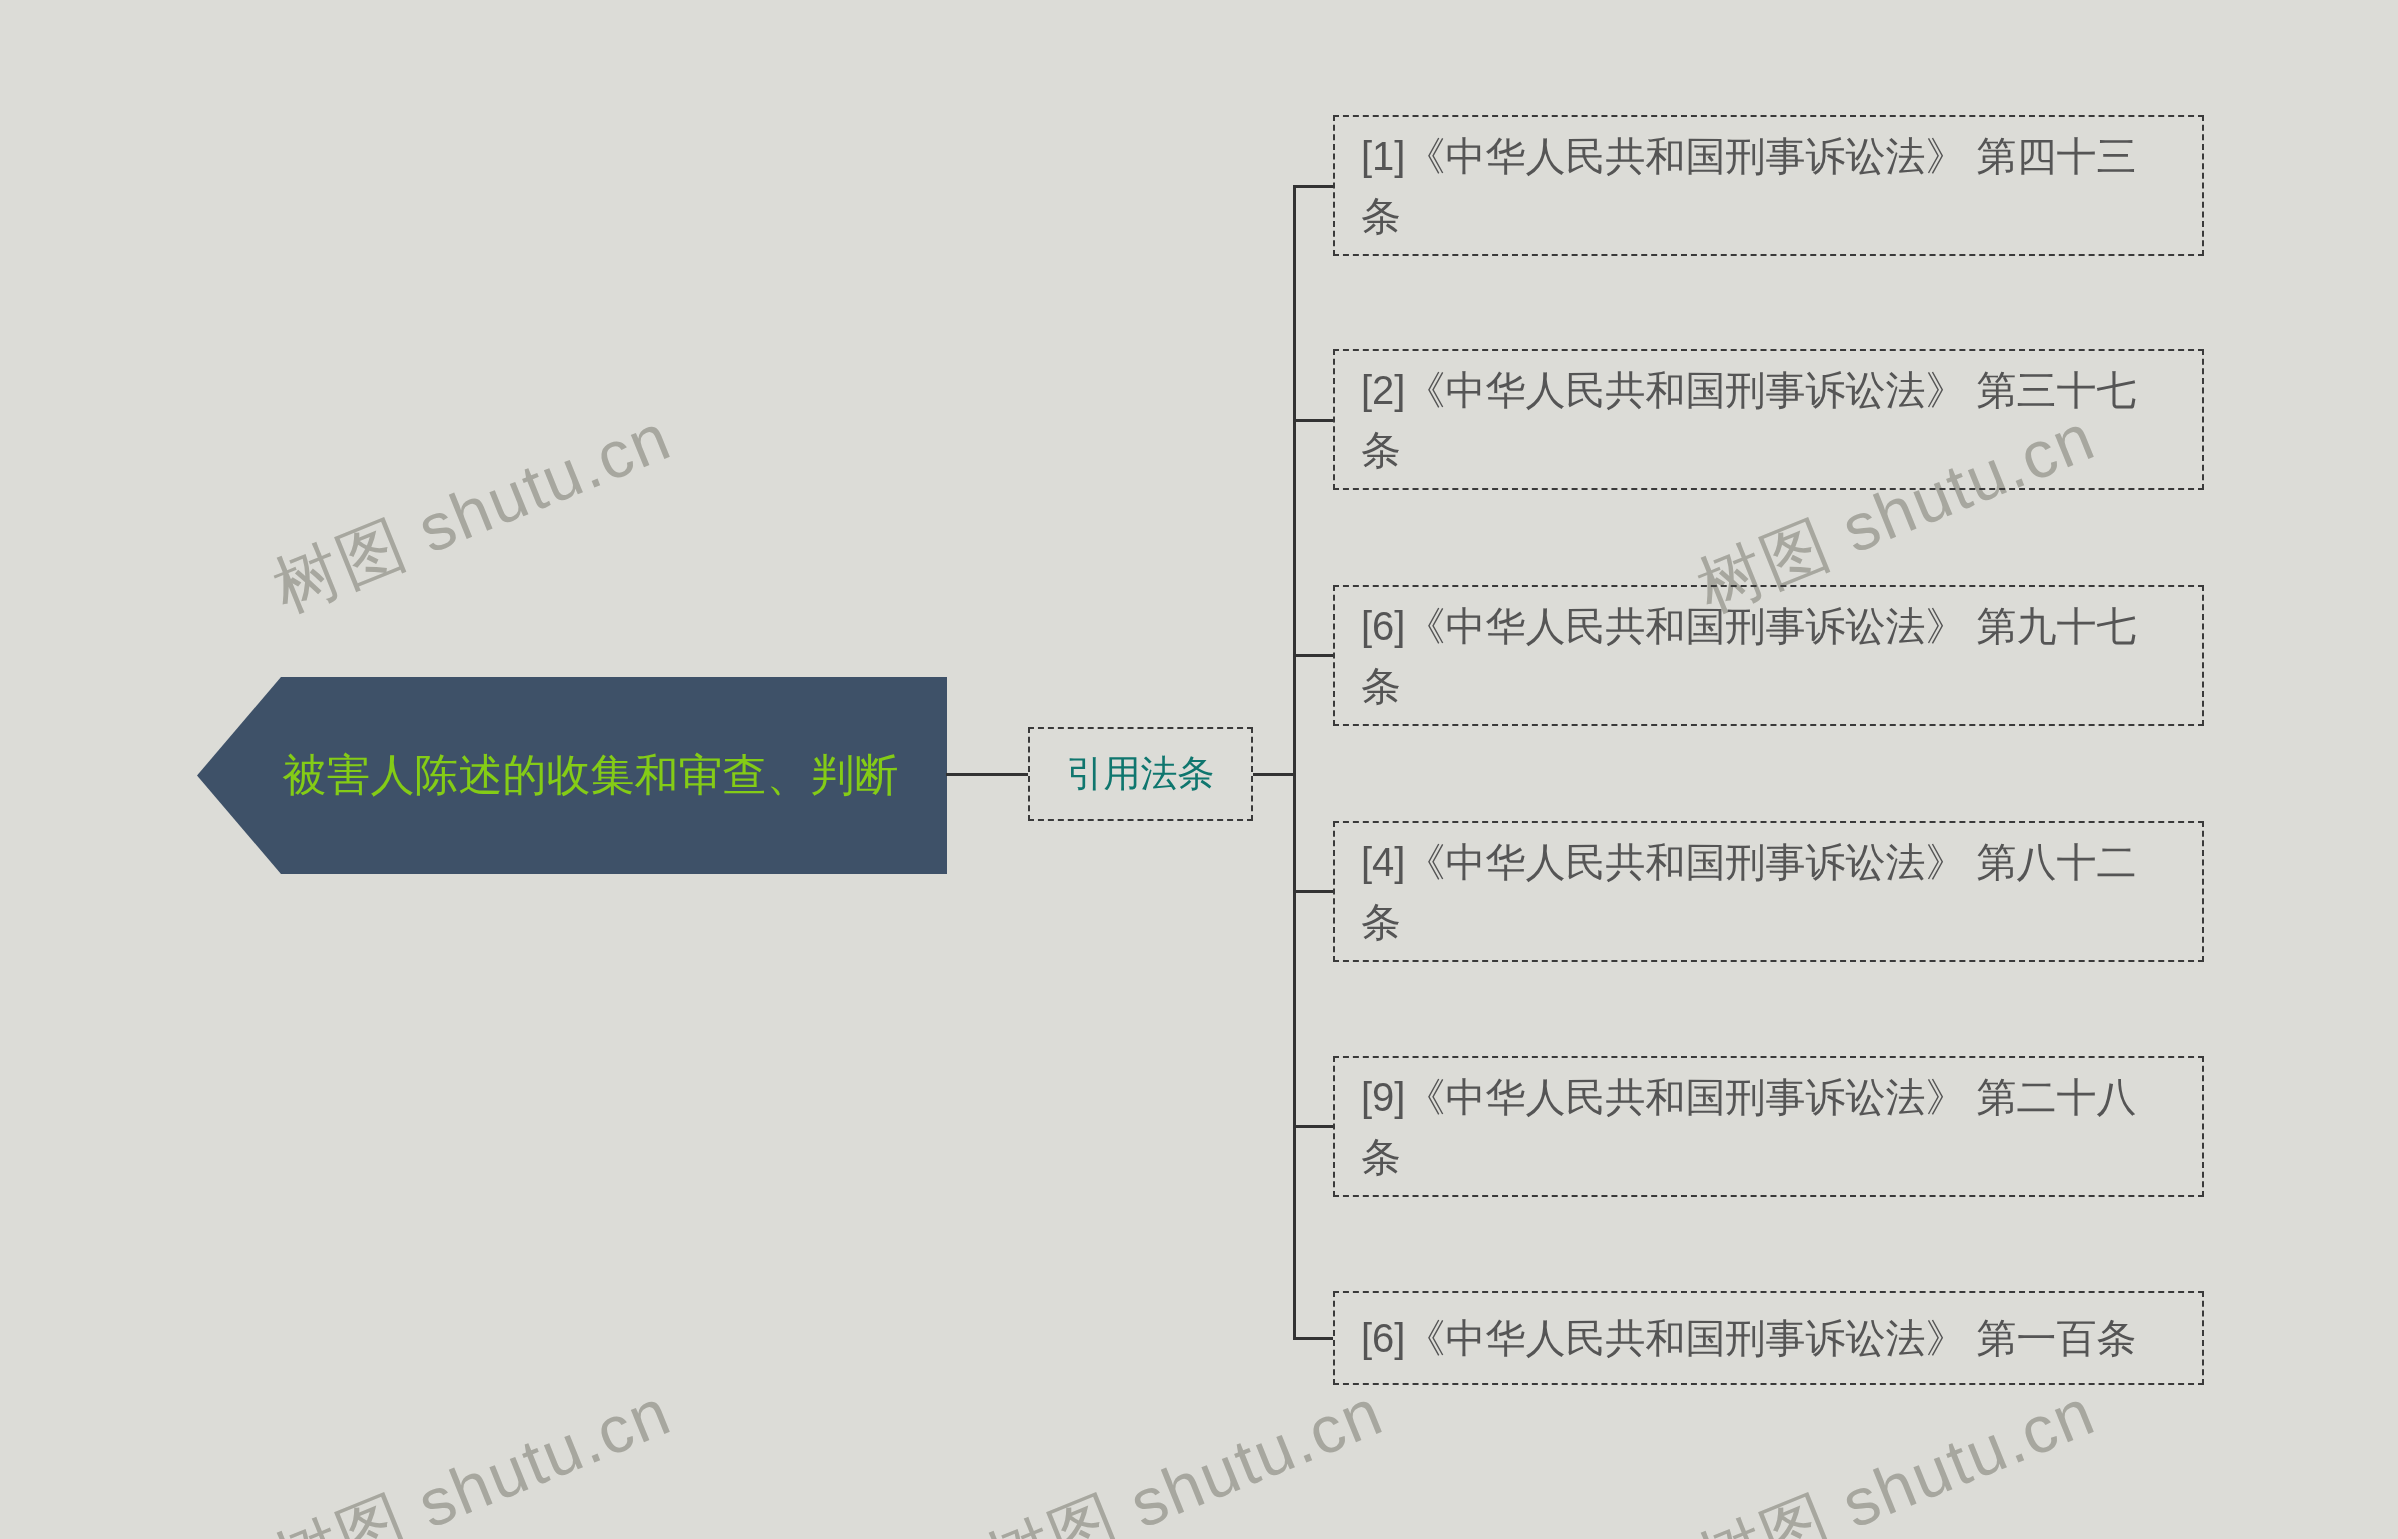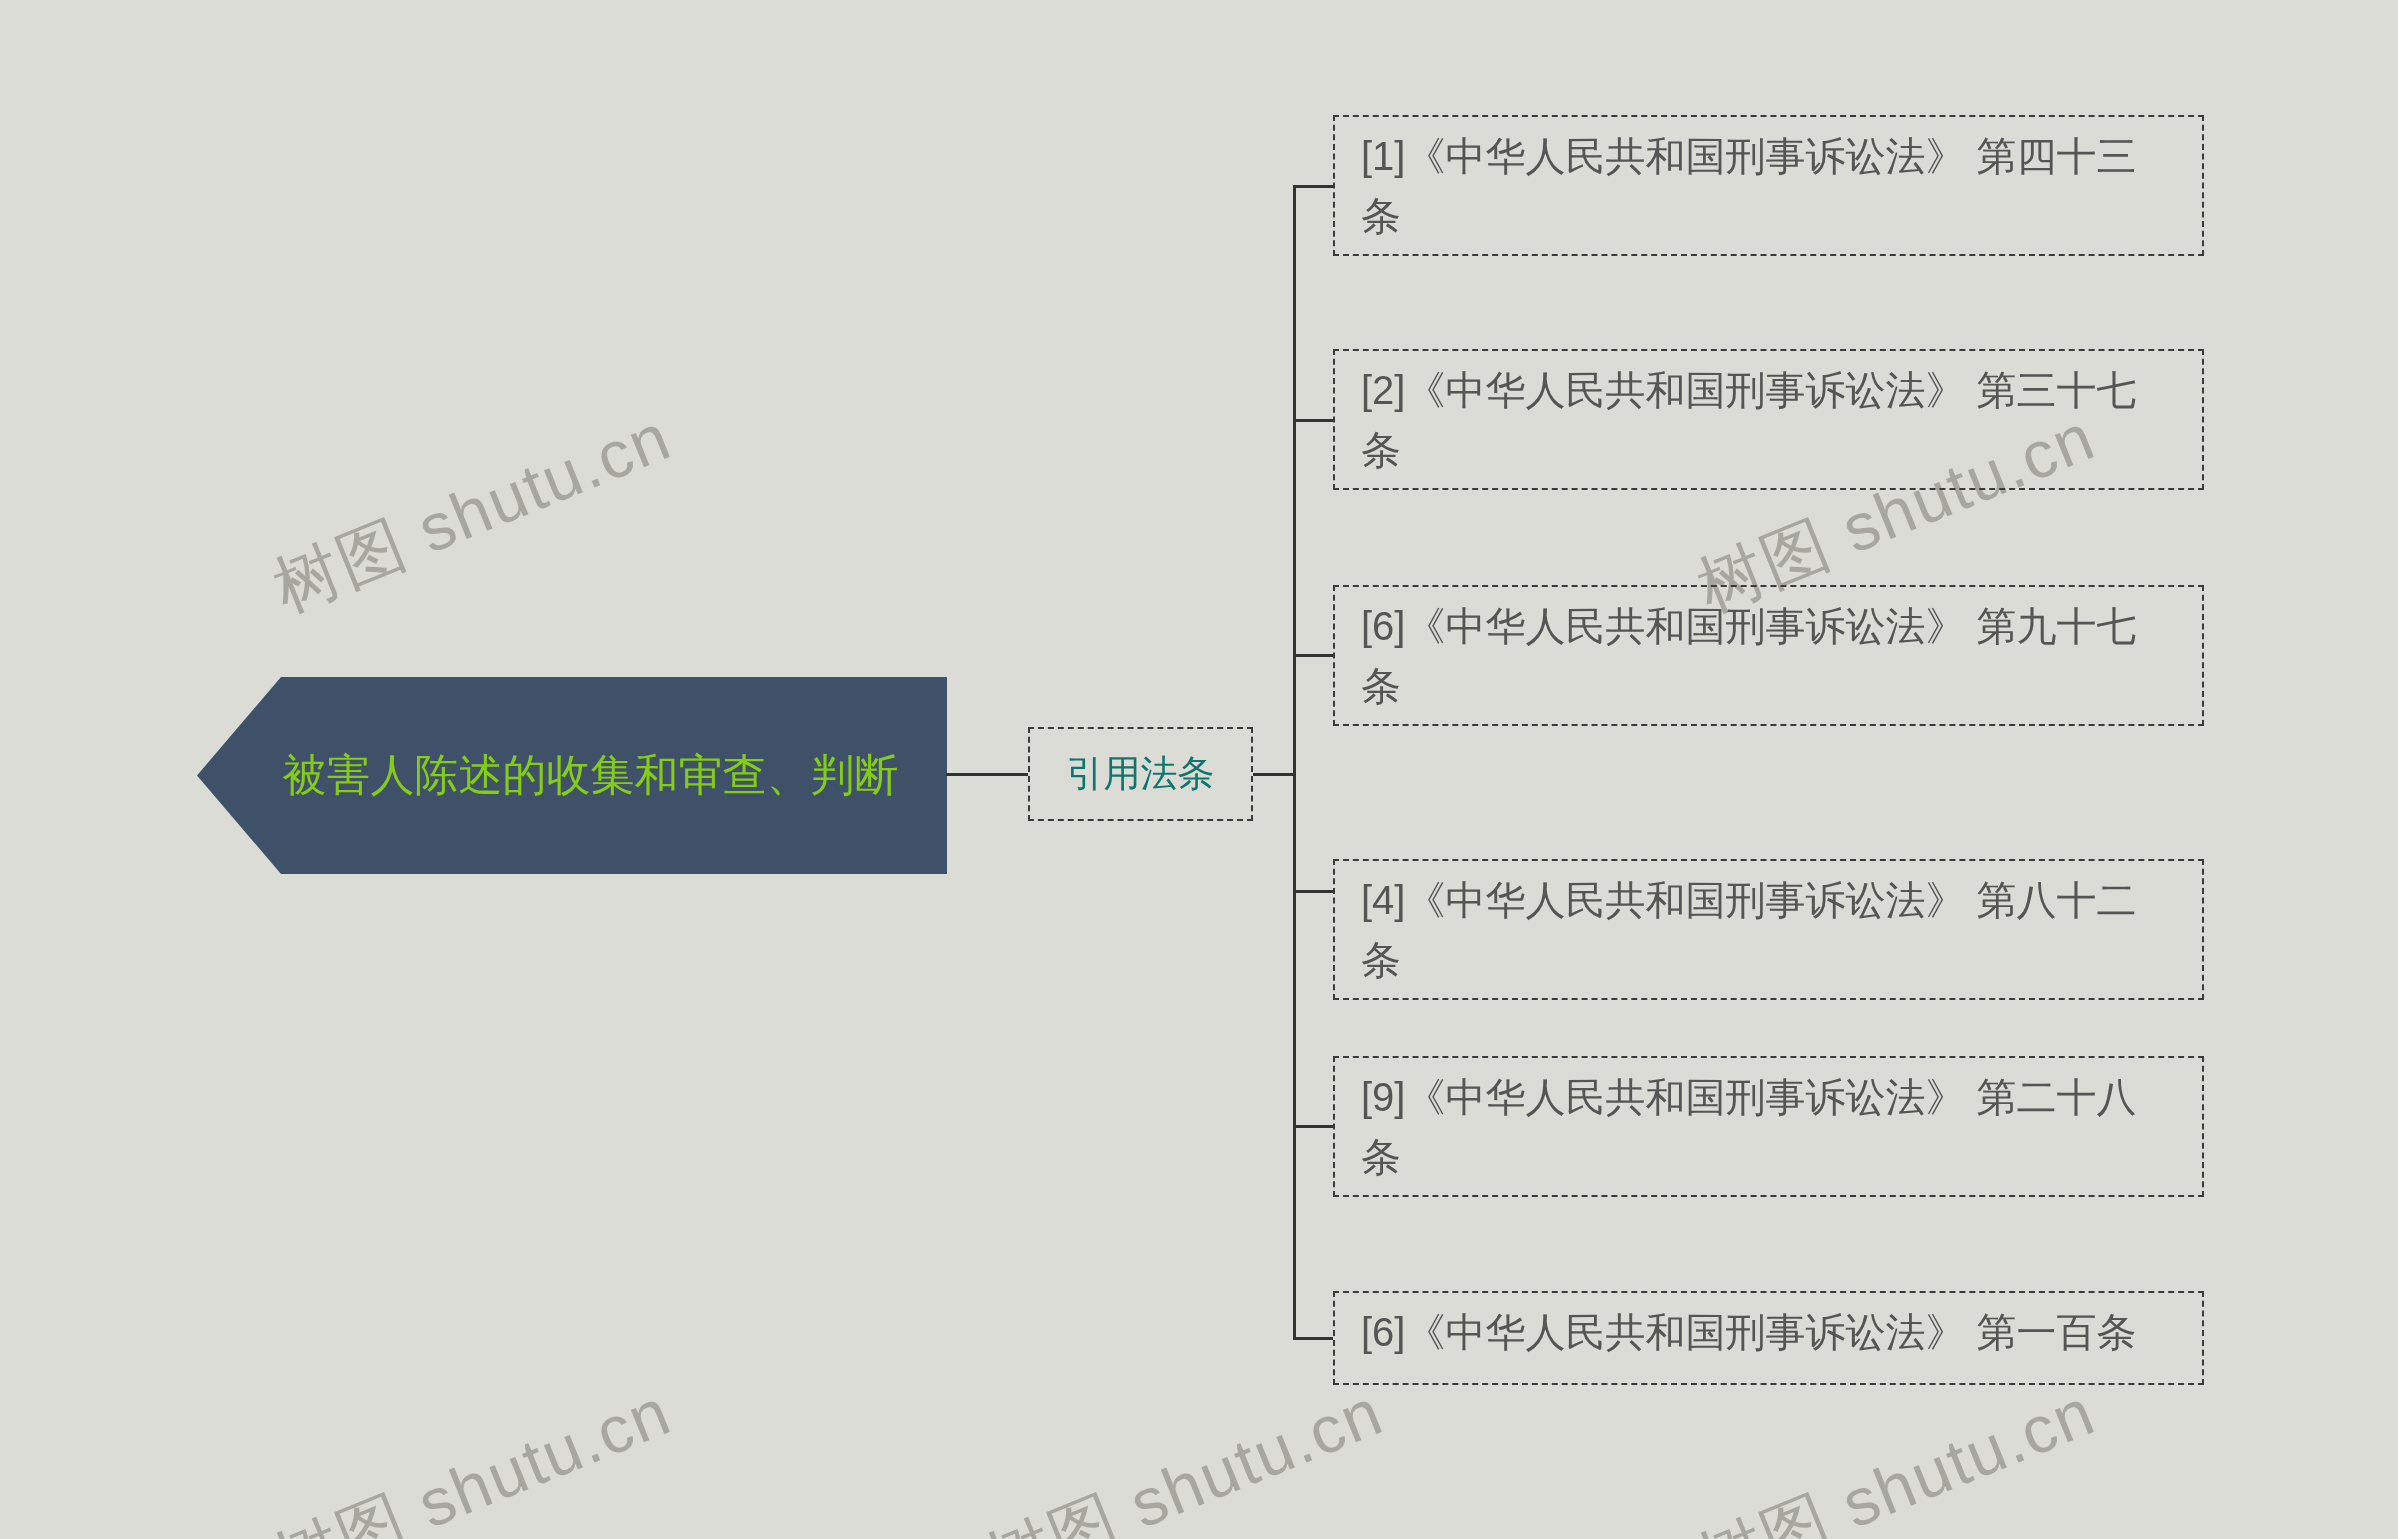--- a/index.html
+++ b/index.html
@@ -48,27 +48,27 @@
     left: 1333px;
     width: 871px;
     border: 2.3px dashed #3a3a3a;
     color: #555555;
     font-size: 40px;
     line-height: 1.5;
     display: flex;
     align-items: center;
     padding: 20.6px 26px;
   }
-  .leaf-single { height: 94px; align-items: flex-end; }
+  .leaf-single { height: 94px; }
   .leaf-multi  { height: 141px; }
 
   .leaf-0 { top: 115px; }
   .leaf-1 { top: 349px; }
   .leaf-2 { top: 585px; }
-  .leaf-3 { top: 859px; }
+  .leaf-3 { top: 821px; }
   .leaf-4 { top: 1056px; }
   .leaf-5 { top: 1291px; }
 
   .connector {
     position: absolute;
     background: #333333;
   }
 
   .watermark {
     position: absolute;

